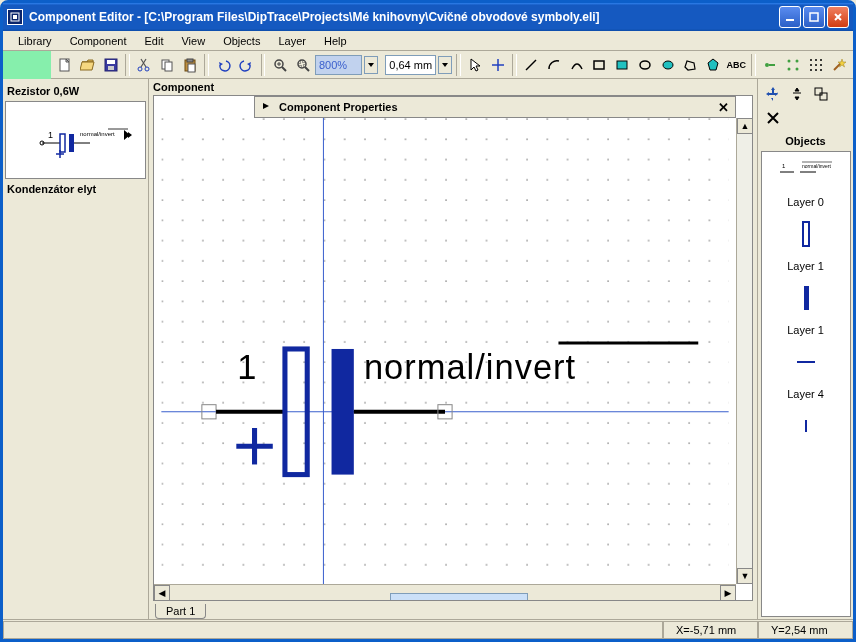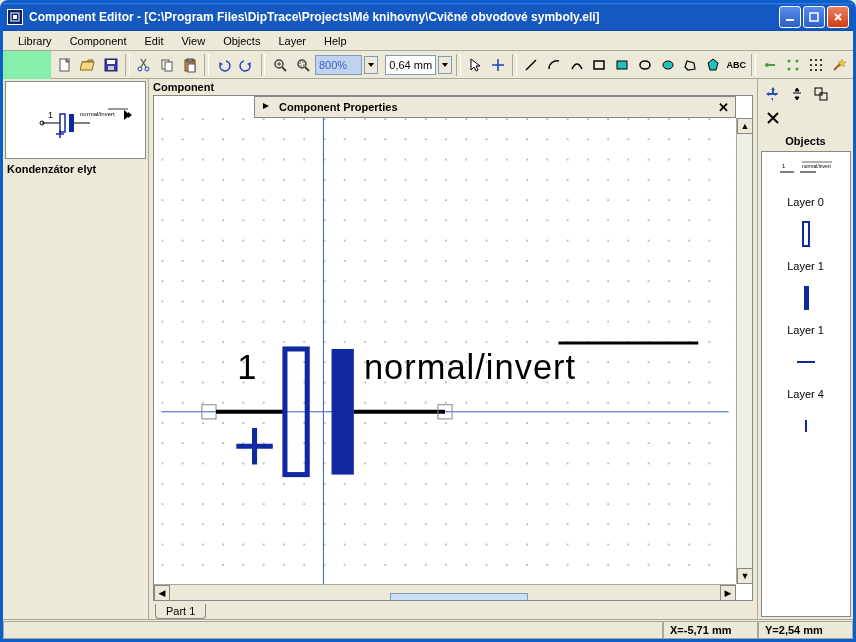--- a/index.html
+++ b/index.html
@@ -135,21 +135,21 @@
   }
   .rp-tools{display:flex;gap:2px;padding:2px;flex-wrap:wrap;}
   .rp-title{font-weight:bold;padding:4px;}
   .layer-list{flex:1;border:1px solid #888;background:#fff;width:90px;display:flex;flex-direction:column;align-items:center;overflow:hidden;}
   .layer-entry{width:100%;text-align:center;padding:8px 0;font-size:11px;}
   .layer-icon{height:36px;display:flex;align-items:center;justify-content:center;}
   .statusbar{
     height:20px;background:#ece9d8;border-top:1px solid #aca899;
     display:flex;align-items:center;font-size:11px;
   }
-  .statusbar .cell{border:1px solid #aca899;padding:2px 6px;height:18px;display:flex;align-items:center;font-weight:bold;}
+  .statusbar .cell{border:1px solid #aca899;padding:2px 12px;height:18px;display:flex;align-items:center;}
   .statusbar .spacer{flex:1;border:1px solid #aca899;height:18px;}
 </style>
 </head>
 <body>
 
 <div class="window">
 
   <div class="titlebar">
     <span class="app-icon">
       <svg width="10" height="10">
@@ -367,20 +367,21 @@
         <svg width="16" height="16">
           <path d="M3 13 L11 5" stroke="#a06020" stroke-width="2"></path>
           <path d="M11 2 L12 5 L15 5 L12.5 7 L13.5 10 L11 8 L8.5 10 L9.5 7 L7 5 L10 5 Z" fill="#f0d040" stroke="#a08020" stroke-width="0.5"></path>
         </svg>
       </div>
   </div>
 
   <div class="work-area">
 
     <div class="left-panel">
+      <div class="lib-label">Rezistor 0,6W</div>
       <div class="lib-cell">
         <svg width="120" height="60">
           <text x="32" y="28" font-size="9" fill="#000">1</text>
           <line x1="26" y1="33" x2="44" y2="33" stroke="#000"></line>
           <circle cx="26" cy="33" r="2" fill="none" stroke="#000"></circle>
           <rect x="44" y="24" width="5" height="18" fill="none" stroke="#1028a0" stroke-width="1.5"></rect>
           <rect x="53" y="24" width="5" height="18" fill="#1028a0"></rect>
           <line x1="40" y1="44" x2="48" y2="44" stroke="#1028a0" stroke-width="1.5"></line>
           <line x1="44" y1="40" x2="44" y2="48" stroke="#1028a0" stroke-width="1.5"></line>
           <line x1="58" y1="33" x2="74" y2="33" stroke="#000"></line>

